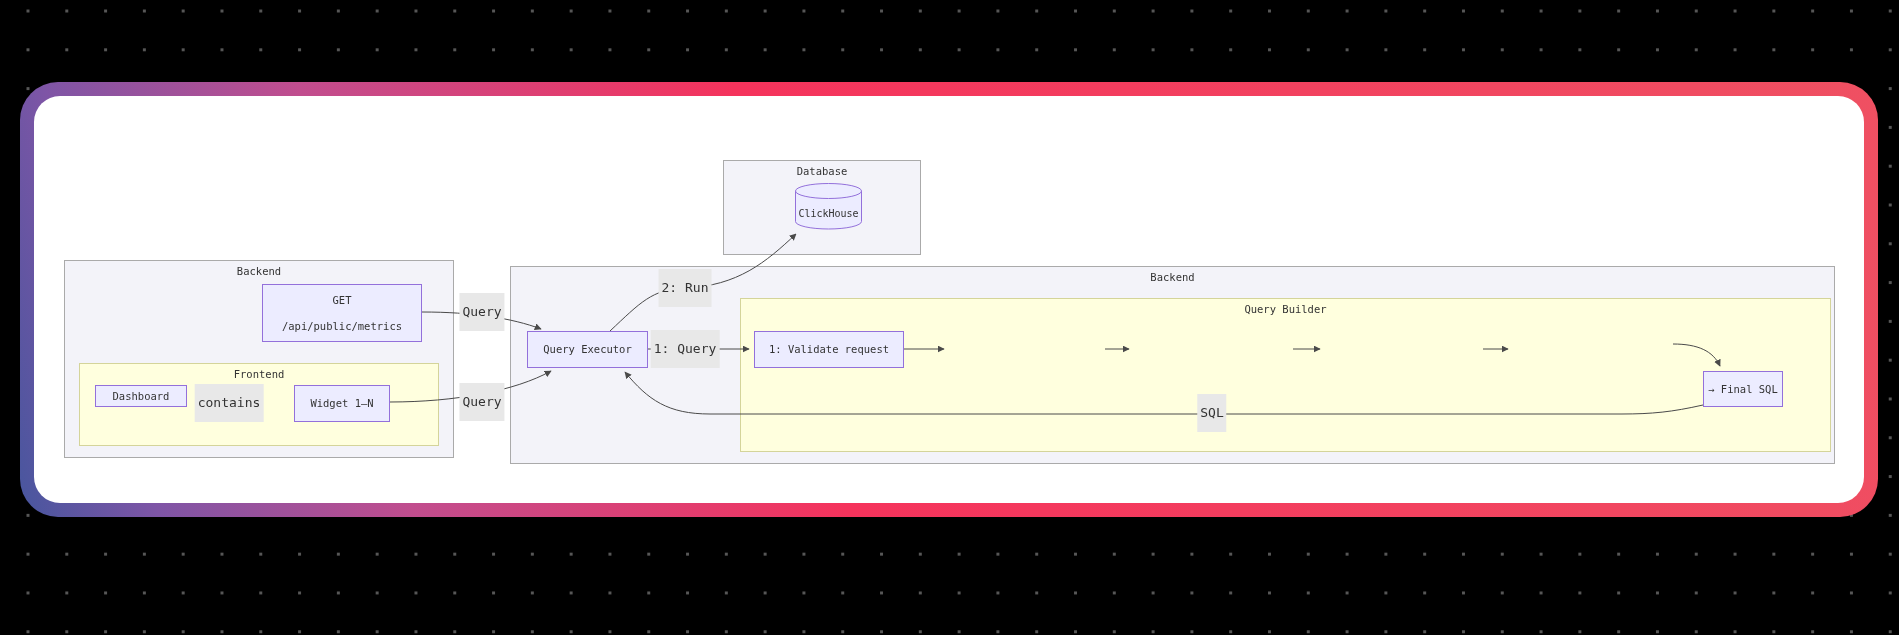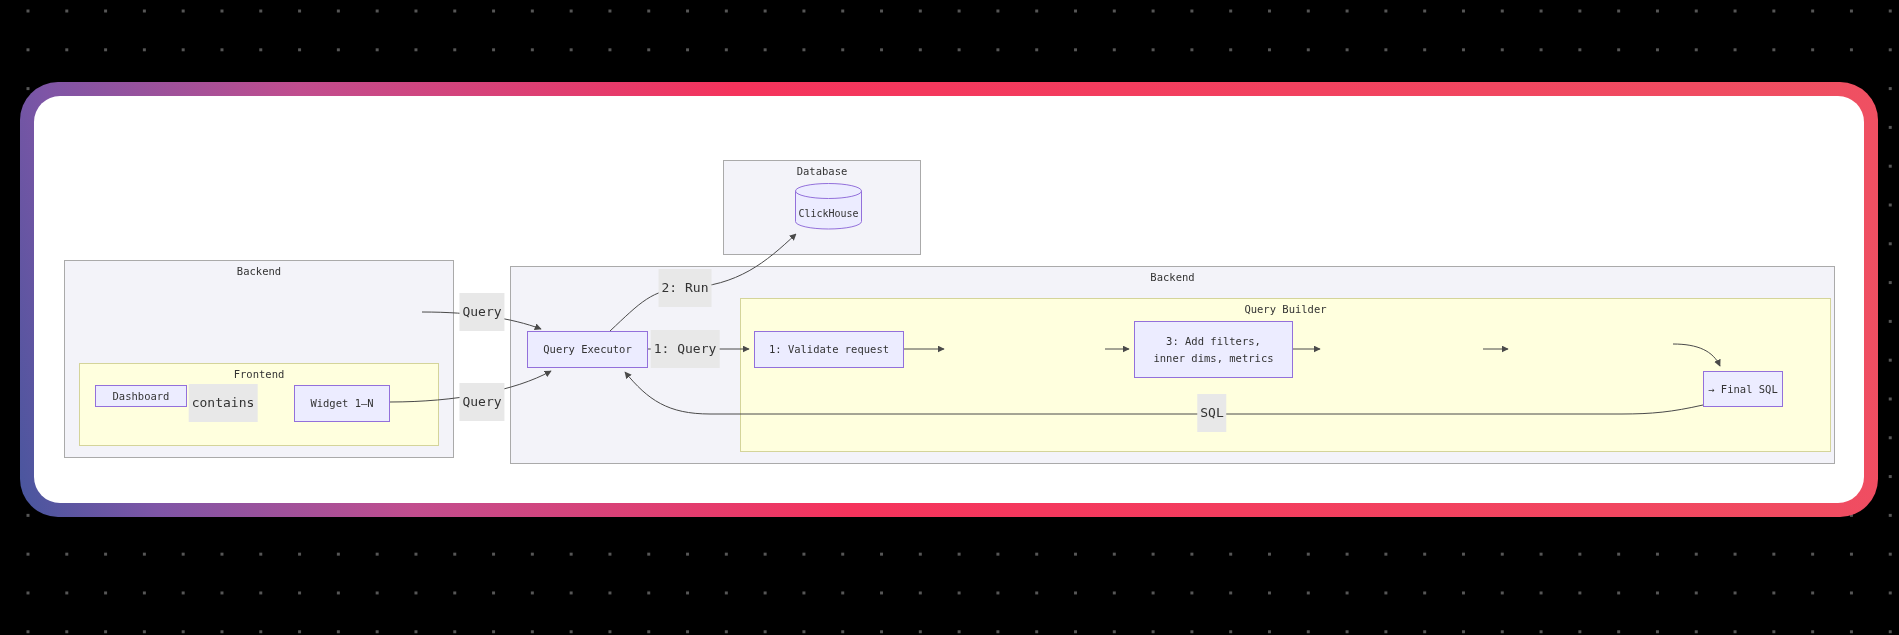--- a/index.html
+++ b/index.html
@@ -118,37 +118,37 @@
   </svg>
 
   <div class="cylinder">
     <svg width="69" height="49" viewBox="0 0 69 49">
       <path d="M1.5,9 L1.5,39.5 A33,7.5 0 0 0 67.5,39.5 L67.5,9" style="fill:var(--node-fill,#ECECFF);stroke:var(--node-border,#9370DB);stroke-width:1"></path>
       <ellipse cx="34.5" cy="9" rx="33" ry="7.5" style="fill:var(--node-fill,#ECECFF);stroke:var(--node-border,#9370DB);stroke-width:1"></ellipse>
     </svg>
     <div class="cylinder-label">ClickHouse</div>
   </div>
 
+  <div class="node lh-lg" style="left:262px;top:284px;width:160px;height:58px">GET
+/api/public/metrics</div>
 
   <div class="node" style="left:95px;top:385px;width:92px;height:22px">Dashboard</div>
 
   <div class="node" style="left:294px;top:385px;width:96px;height:37px">Widget 1–N</div>
 
   <div class="node" style="left:527px;top:331px;width:121px;height:37px">Query Executor</div>
 
   <div class="node" style="left:754px;top:331px;width:150px;height:37px">1: Validate request</div>
 
 
-  <div class="node" style="left:1134px;top:321px;width:159px;height:57px">3: Add filters,
-inner dims, metrics</div>
 
 
 
   <div class="node" style="left:1703px;top:371px;width:80px;height:36px">→ Final SQL</div>
 
   <div class="edge-label" style="left:482px;top:312px">Query</div>
   <div class="edge-label" style="left:482px;top:402px">Query</div>
-  <div class="edge-label" style="left:223px;top:403px">contains</div>
+  <div class="edge-label" style="left:229px;top:403px">contains</div>
   <div class="edge-label" style="left:685px;top:288px">2: Run</div>
   <div class="edge-label" style="left:685px;top:349px">1: Query</div>
   <div class="edge-label" style="left:1212px;top:413px">SQL</div>
 
 </div>
 
 </body></html>

